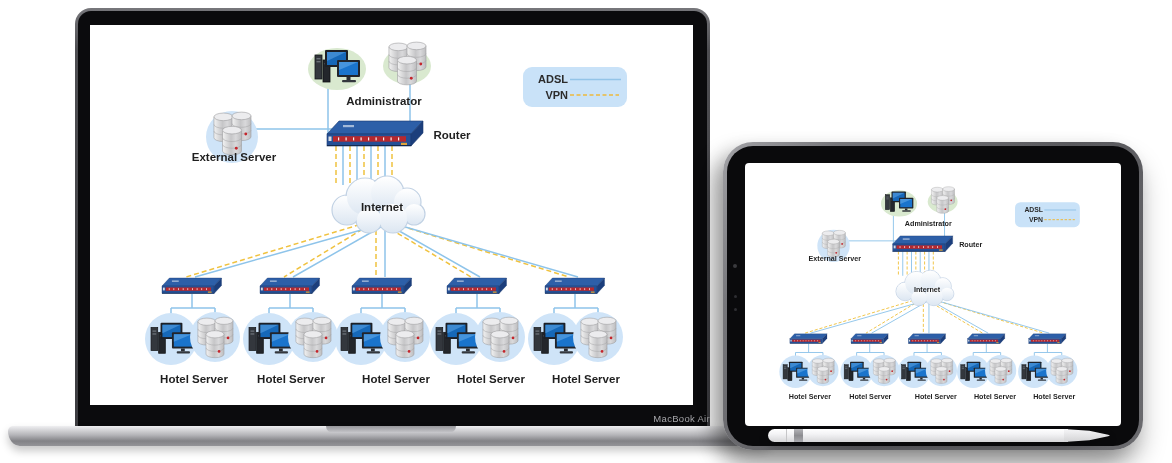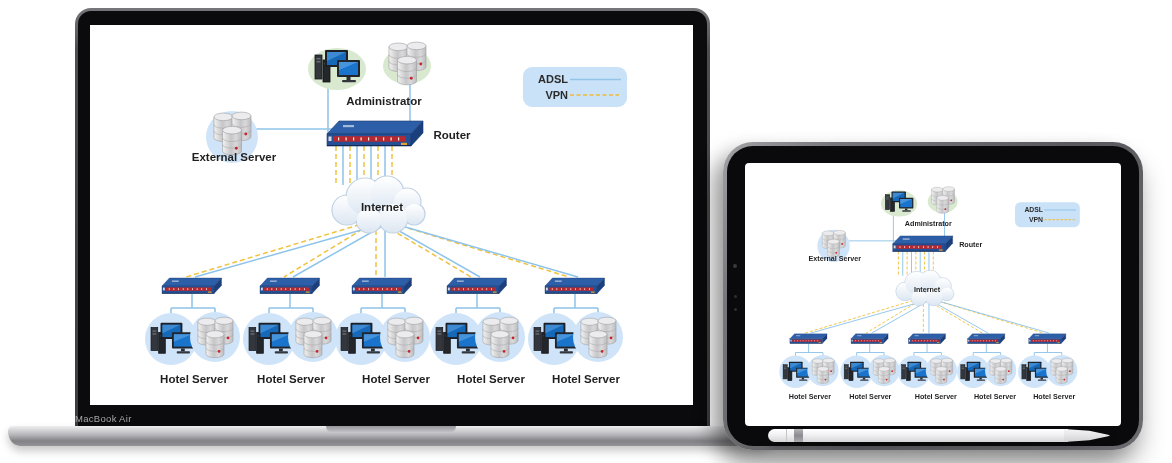--- a/index.html
+++ b/index.html
@@ -7,21 +7,21 @@
   .stage{position:relative;width:1172px;height:463px;overflow:hidden;background:#ffffff;}
 
   
   .laptop{position:absolute;left:0;top:0;z-index:1;}
   .laptop-lid{position:absolute;left:75px;top:8px;width:635px;height:420px;
     background:linear-gradient(180deg,#77777b,#4e4e52 10%,#3c3c40);
     border-radius:16px 16px 2px 2px;}
   .laptop-bezel{position:absolute;left:3px;top:3px;right:3px;bottom:0;
     background:#0b0b0d;border-radius:13px 13px 0 0;}
   .laptop-screen{position:absolute;left:15px;top:17px;width:603px;height:380px;background:#ffffff;}
-  .laptop-brand{position:absolute;left:0;bottom:4px;width:100%;text-align:left;
+  .laptop-brand{position:absolute;left:0;bottom:4px;width:100%;text-align:right;
     color:#a6a6aa;font-size:9.5px;letter-spacing:.3px;margin-top:20px;}
   .laptop-base{position:absolute;left:8px;top:426px;width:766px;height:20px;
     background:linear-gradient(180deg,#efeff1,#b4b4b8 45%,#828286 75%,#949498);
     border-radius:6px 6px 14px 14px / 6px 6px 18px 18px;
     box-shadow:0 5px 9px rgba(0,0,0,.22);}
   .laptop-notch{position:absolute;left:50%;top:0;transform:translateX(-50%);
     width:130px;height:7px;border-radius:0 0 9px 9px;
     background:linear-gradient(180deg,#97979b,#c9c9cd);}
 
   

